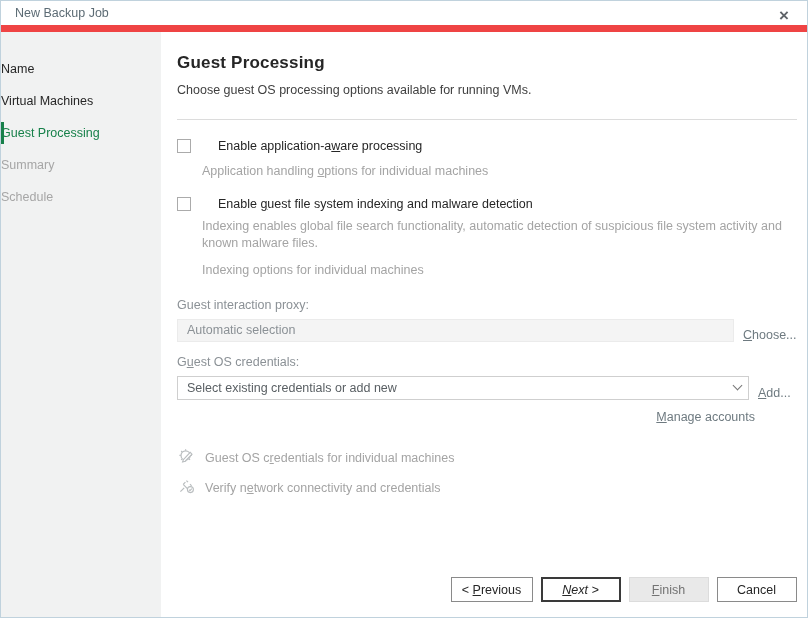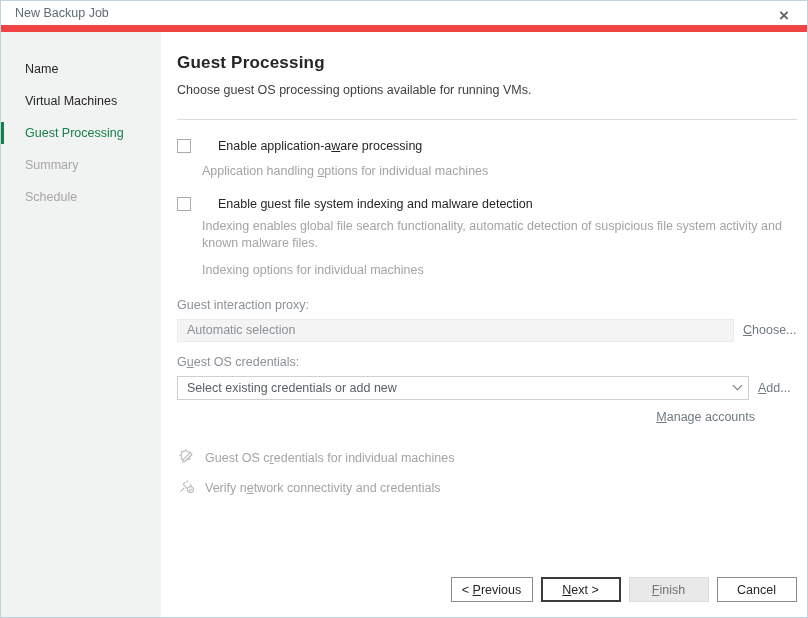--- a/index.html
+++ b/index.html
@@ -11,21 +11,21 @@
   
   .titlebar { height:31px; display:flex; align-items:center; padding-left:14px;
               border-bottom:7px solid #ef4444; color:#5c6b74; font-size:12.5px; position:relative; }
   .close-btn { position:absolute; right:13px; top:5px; width:20px; height:20px; text-align:center;
                color:#5f6368; font-size:17px; font-weight:700; line-height:20px; cursor:pointer; }
 
   .body { display:flex; height:585px; }
 
   
   .sidebar { width:160px; background:#f1f2f2; padding-top:21px; flex:none; }
-  .side-item { height:32px; line-height:32px; padding-left:24px; position:relative; font-size:12.5px; }
+  .side-item { height:32px; line-height:32px; position:relative; font-size:12.5px; }
   .side-item.done   { color:#262626; }
   .side-item.active { color:#17804a; }
   .side-item.pending{ color:#a6a6a6; }
   .side-item.active::before { content:""; position:absolute; left:0; top:5px; bottom:5px; width:3px; background:#17804a; }
 
   
   .main { flex:1; position:relative; padding:0 16px; background:#fff; }
   h1 { font-size:17px; font-weight:700; color:#262626; padding-top:21px; letter-spacing:.2px; }
   .subtitle { margin-top:10px; color:#404040; }
   .divider { margin-top:22px; border-top:1px solid #dcdcdc; }
@@ -34,21 +34,21 @@
   .checkbox { width:14px; height:14px; border:1px solid #ababab; background:#fff; flex:none; cursor:pointer; }
   .opt-label { color:#262626; }
 
   .desc { margin-left:25px; margin-top:7px; max-width:600px; color:#a4a4a4; line-height:1.35; }
   .sub-link { margin-left:25px; margin-top:11px; color:#a4a4a4; cursor:pointer; }
 
   .field-label { color:#8b9196; }
   .lbl-proxy { margin-top:21px; }
   .lbl-cred  { margin-top:13px; }
 
-  .input-row { display:flex; align-items:center; margin-top:7px; }
+  .input-row { display:flex; align-items:flex-end; margin-top:7px; }
   .proxy-input { width:557px; height:23px; background:#f4f4f4; border:1px solid #ebebeb;
                  color:#8b9196; line-height:21px; padding-left:9px; }
   .combo { width:572px; height:24px; background:#fff; border:1px solid #cfcfcf; display:flex;
            align-items:center; justify-content:space-between; padding-left:9px; color:#595f63; cursor:pointer; }
   .combo-chevron { width:22px; height:100%; display:flex; align-items:center; justify-content:center; }
   .chev { width:7px; height:7px; border-right:1.6px solid #767676; border-bottom:1.6px solid #767676;
           transform:rotate(45deg); margin-top:-4px; }
   .side-link { margin-left:9px; color:#6e7a80; cursor:pointer; white-space:nowrap; }
 
   .manage-row { width:578px; text-align:right; margin-top:10px; color:#6e7a80; }
@@ -58,21 +58,21 @@
   .icon-row.first { margin-top:22px; }
   .gicon { width:19px; height:19px; flex:none; }
 
   .mn { text-decoration:underline; }
 
   
   .footer { position:absolute; right:16px; bottom:15px; display:flex; gap:8px; }
   .btn { width:80px; height:25px; background:#fff; border:1px solid #8a8a8a; font-family:inherit;
          font-size:12.5px; color:#262626; cursor:pointer; }
   .btn.prev { width:82px; }
-  .btn.primary { border:2px solid #3a3a3a; }
+  .btn.primary { border:2px solid #3a3a3a;font-style:italic; }
   .btn.disabled { background:#e9e9e9; border:1px solid #dcdcdc; color:#737373; cursor:default; }
 </style>
 </head>
 <body>
 
 <div class="dialog">
 
   <div class="titlebar">
     <span>New Backup Job</span>
     <span class="close-btn">×</span>

